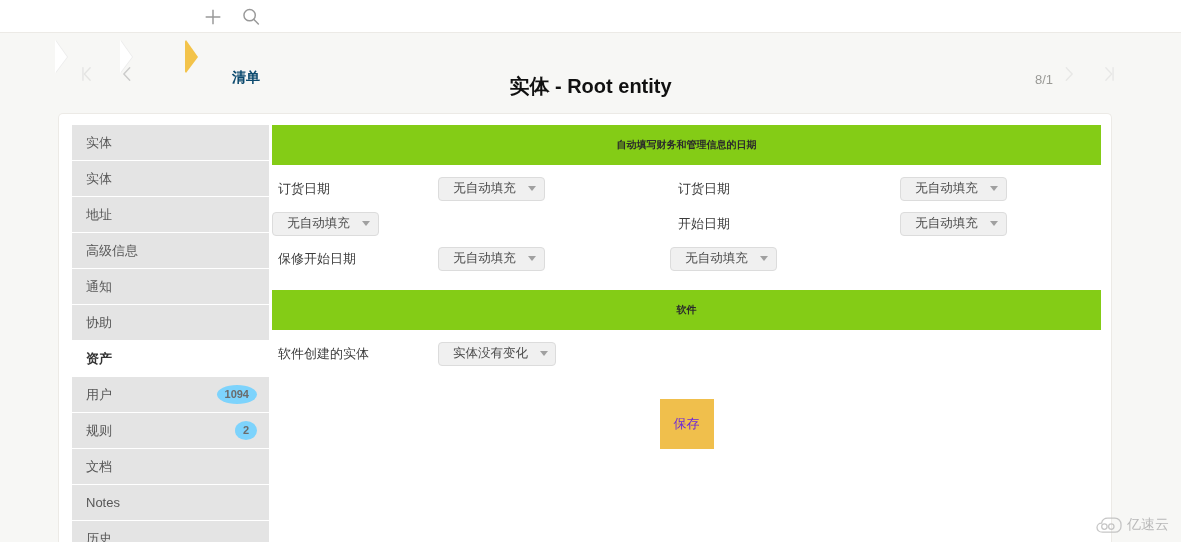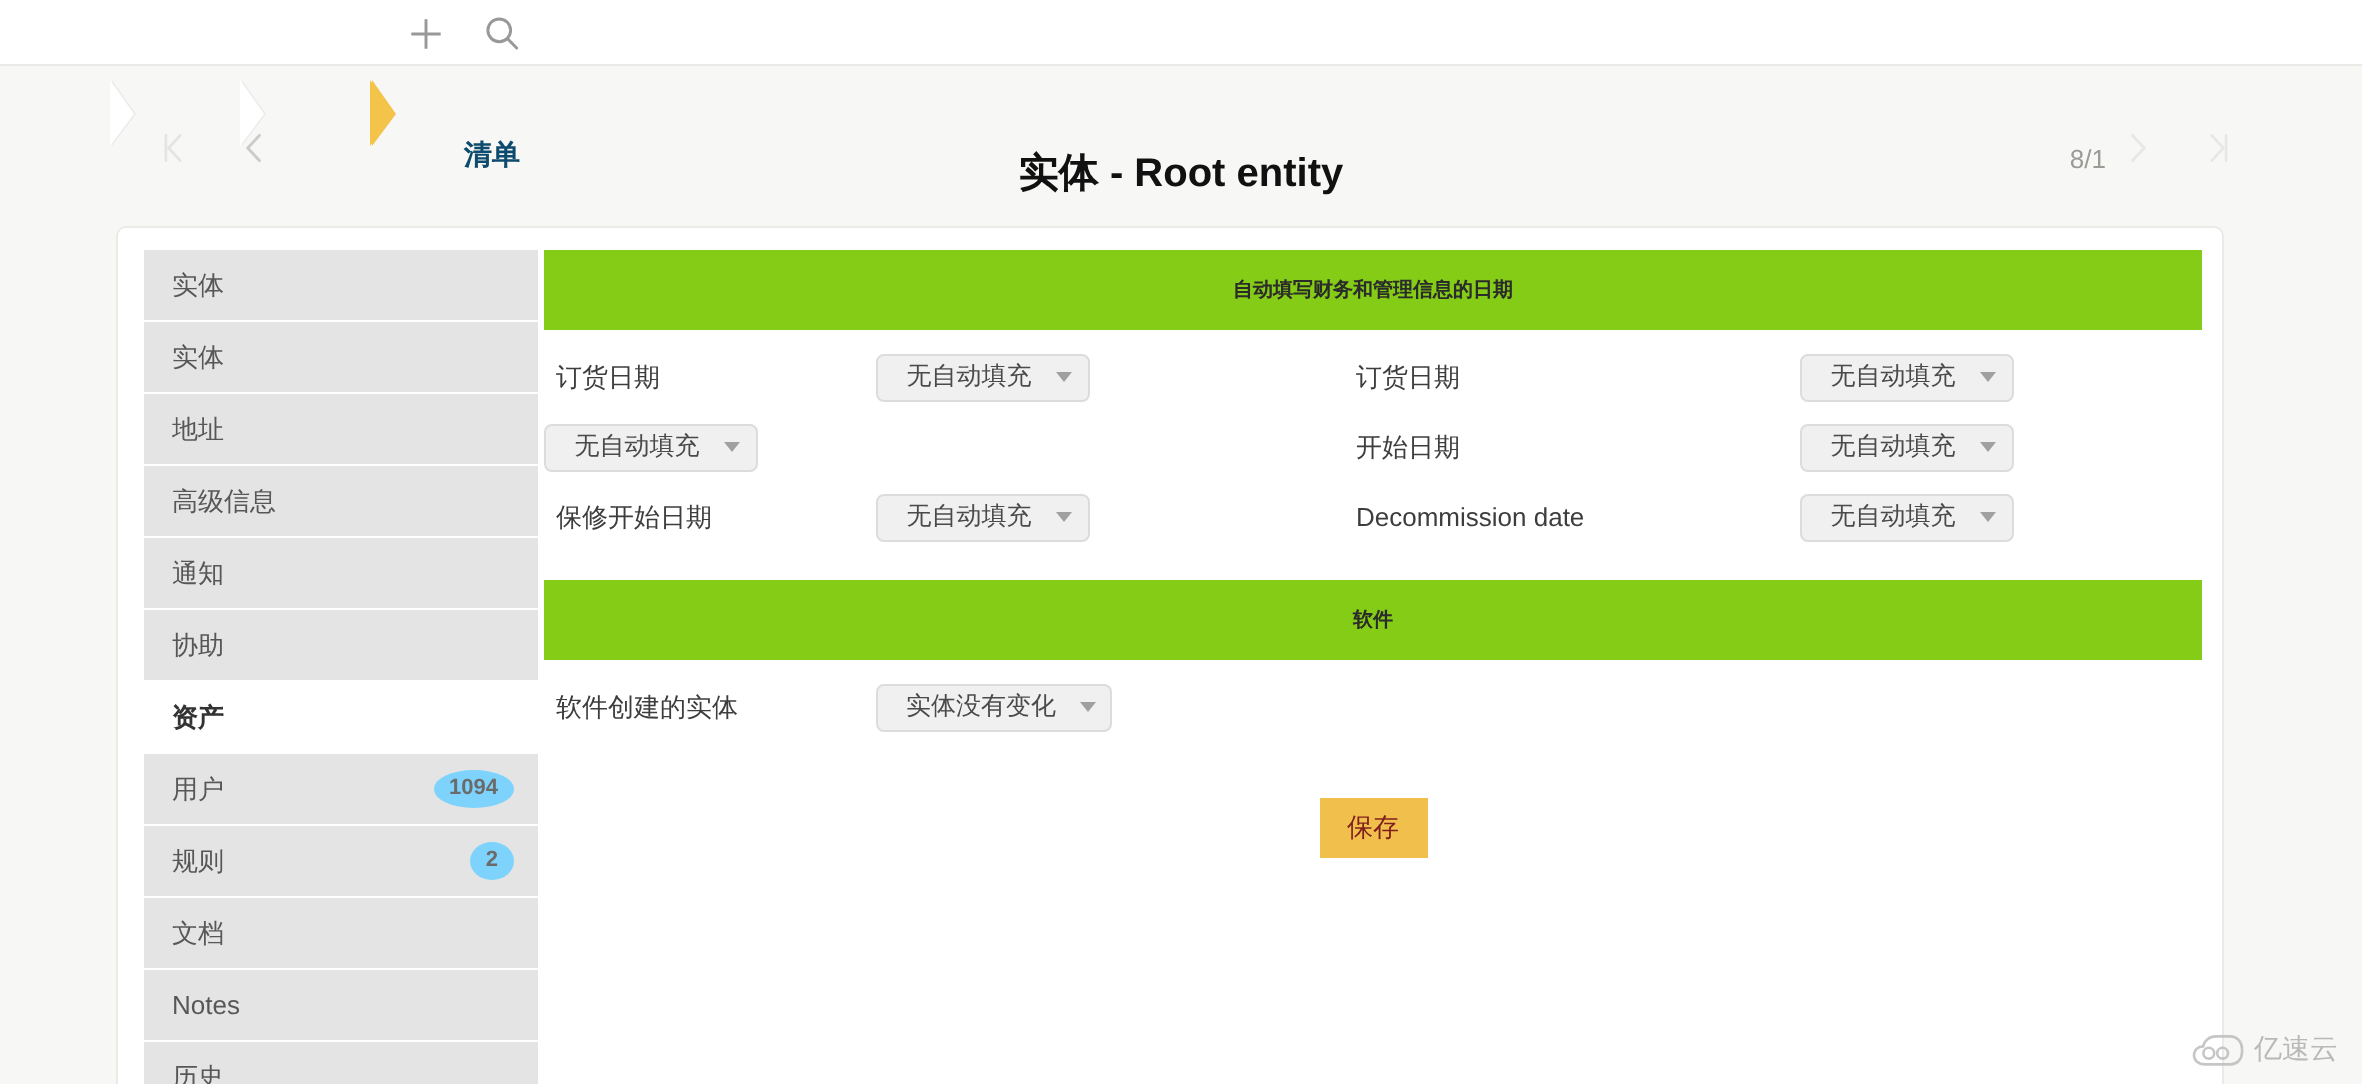--- a/index.html
+++ b/index.html
@@ -176,24 +176,24 @@
     border-top: 5px solid #a0a0a0;
   }
   .dd.w107 { width: 107px; }
   .dd.w118 { width: 118px; }
 
   .sect-head.second { margin-top: 14px; }
 
   .saverow { display: flex; justify-content: center; margin-top: 28px; }
   .savebtn {
     background: #f0bf4c;
-    color: #7f1d1d;
+    color: #6d28d9;
     font-size: 13px;
     border: none;
-    padding: 6px 14px;
+    padding: 16px 14px;
     cursor: pointer;
     font-family: inherit;
   }
 
   
   .watermark {
     position: absolute; right: 12px; bottom: 8px;
     display: flex; align-items: center; gap: 5px;
     color: #b9b9b9;
     font-size: 14px;
@@ -353,21 +353,20 @@
 
       <div class="frow">
         <div class="fcell c1">
           <span class="flabel">保修开始日期</span>
           <div class="dd w107">
             <span class="ddtxt">无自动填充</span>
             <span class="caret"></span>
           </div>
         </div>
         <div class="fcell c2">
-          <span class="flabel">Decommission date</span>
           <div class="dd w107">
             <span class="ddtxt">无自动填充</span>
             <span class="caret"></span>
           </div>
         </div>
       </div>
 
     </div>
 
     <div class="sect-head second">软件</div>

